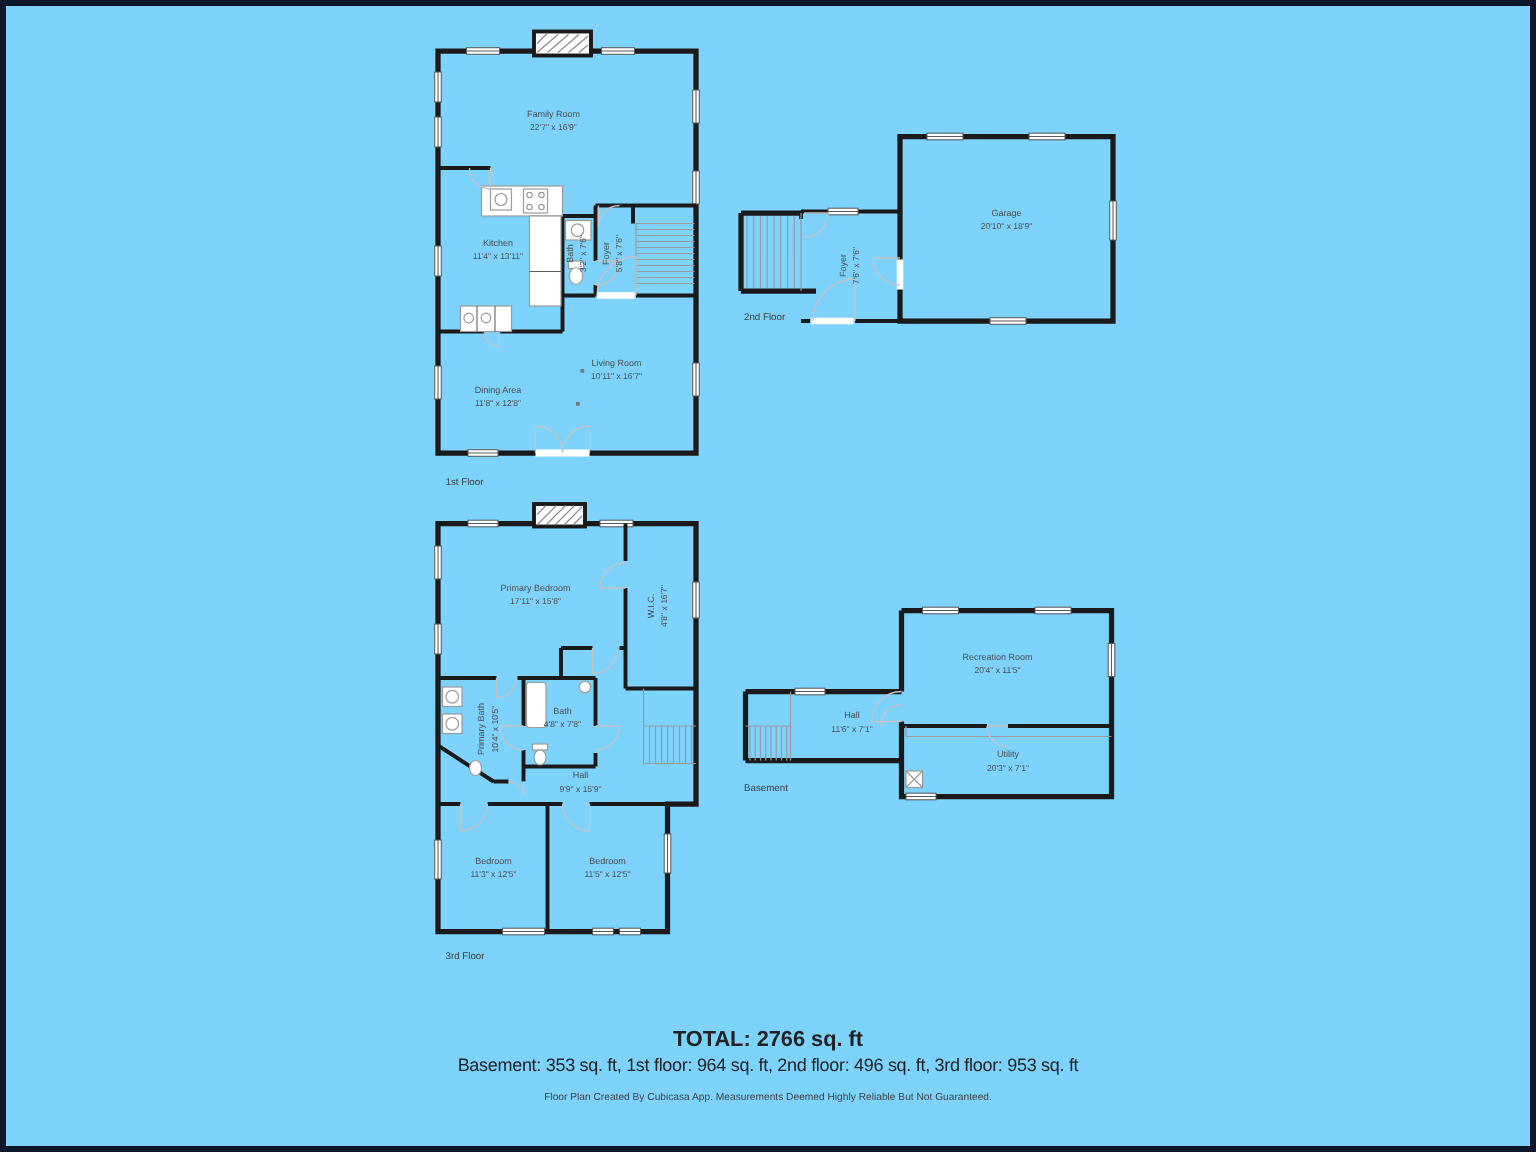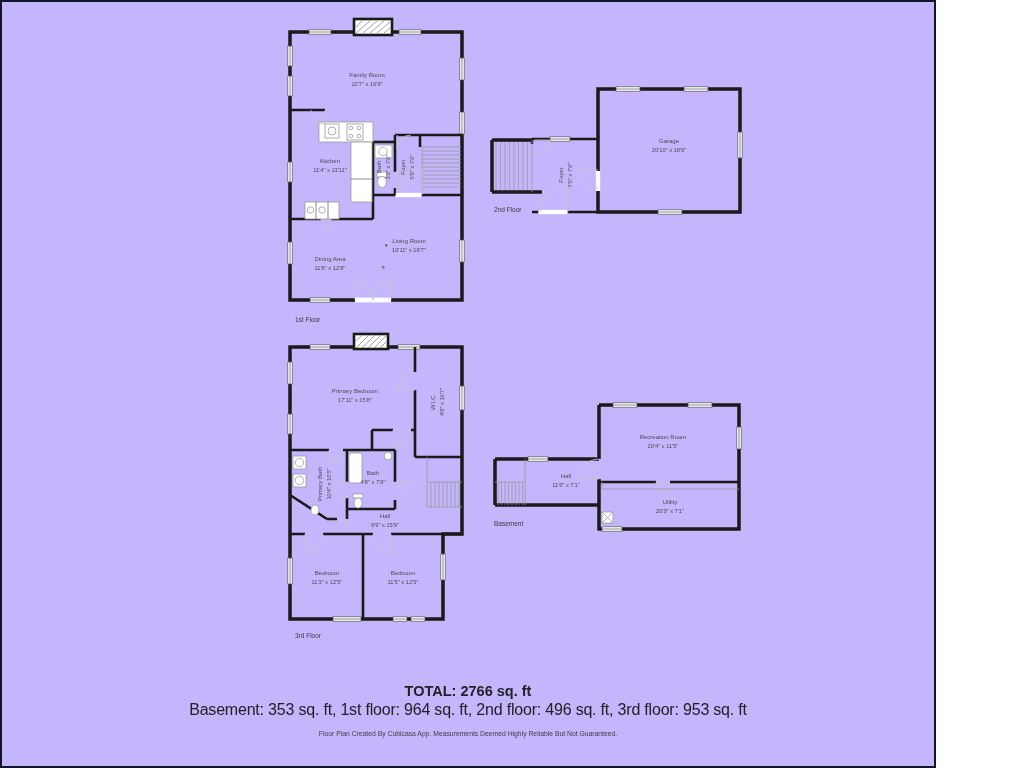--- a/index.html
+++ b/index.html
@@ -1,16 +1,16 @@
 <!DOCTYPE html>
 <html><head>
 <meta charset="utf-8">
 <style>
   html,body{margin:0;padding:0;background:#fff;}
-  .page{position:relative;width:936px;height:768px;background:#c4b5fd;border:2px solid #0f172a;
+  .page{position:relative;width:1024px;height:768px;background:#7dd3fc;border:4px solid #0f172a;
         box-sizing:border-box;overflow:hidden;font-family:"Liberation Sans",sans-serif;}
   .plan{position:absolute;}
   .plan svg{position:absolute;left:0;top:0;}
   .ow{stroke:#1a1a1a;stroke-width:3.5;fill:none;}
   .iw{stroke:#1a1a1a;stroke-width:2.6;fill:none;}
   .bump{fill:#ffffff;stroke:#1a1a1a;stroke-width:2.6;}
   .hatch{stroke:#8a8a8a;stroke-width:0.8;}
   .win{fill:#ffffff;stroke:#5a5a5a;stroke-width:0.7;}
   .winl{stroke:#5a5a5a;stroke-width:0.7;}
   .thin{stroke:#9a9a9a;stroke-width:0.8;fill:none;}
@@ -19,21 +19,21 @@
   .gap{fill:#ffffff;}
   .dot{fill:#777;}
   .room-label{position:absolute;transform:translate(-50%,-50%);text-align:center;
               color:#4c4c4c;white-space:nowrap;line-height:1.3;}
   .room-label.vert{transform:translate(-50%,-50%) rotate(-90deg);}
   .room-name{font-size:6px;}
   .room-dims{font-size:5.7px;margin-top:1px;}
   .floor-caption{position:absolute;font-size:6.5px;color:#3a3a3a;}
   .summary{position:absolute;left:0;top:681px;width:100%;text-align:center;color:#222;}
   .summary-total{font-size:14.5px;font-weight:bold;}
-  .summary-line{font-size:16px;letter-spacing:-0.2px;margin-top:2px;}
+  .summary-line{font-size:12px;letter-spacing:-0.2px;margin-top:2px;}
   .summary-disclaimer{font-size:6.8px;color:#3f3f3f;margin-top:11px;}
 </style>
 </head>
 <body>
 
 <div class="page">
 
   <div class="plan" style="left:283px;top:12px;width:184px;height:316px;">
     <svg width="184" height="316" viewBox="0 0 184 316">
       <g>

